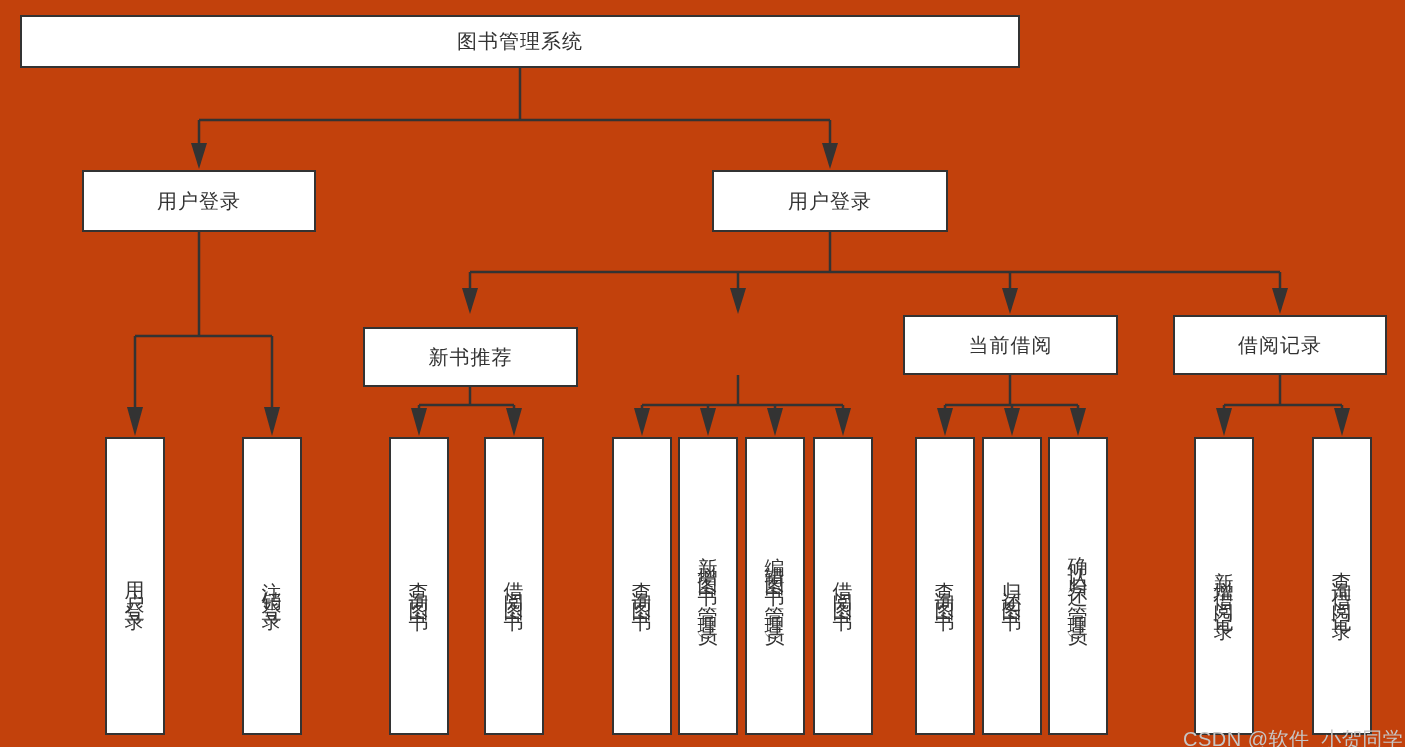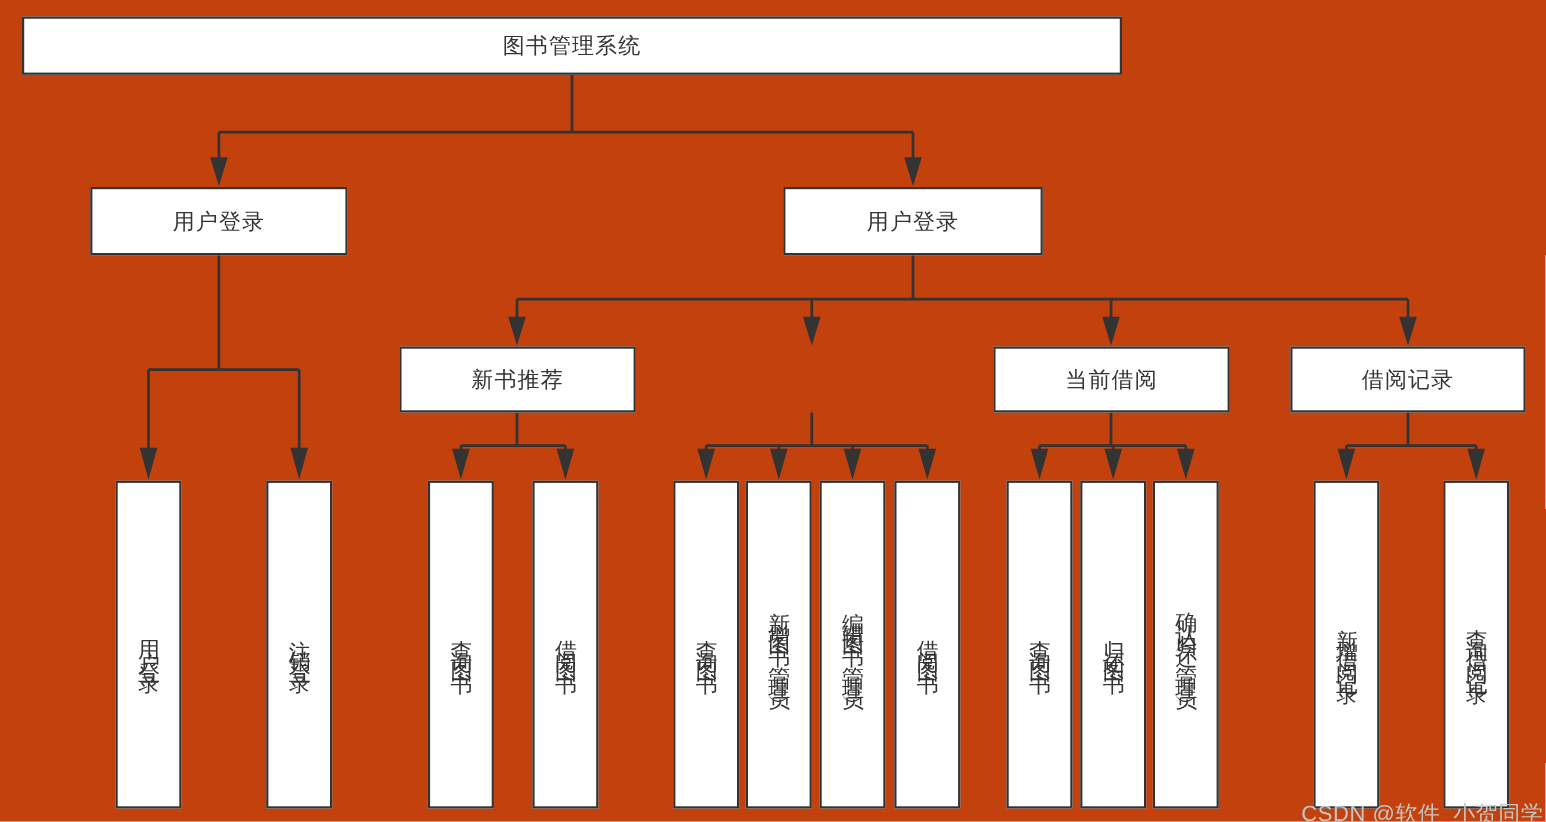--- a/index.html
+++ b/index.html
@@ -106,21 +106,21 @@
     <span class="hlabel">图书管理系统</span>
   </div>
 
   <div class="node" style="left:82px;top:170px;width:234px;height:62px;">
     <span class="hlabel">用户登录</span>
   </div>
   <div class="node" style="left:712px;top:170px;width:236px;height:62px;">
     <span class="hlabel">用户登录</span>
   </div>
 
-  <div class="node" style="left:363px;top:315px;width:215px;height:60px;align-items:center;">
+  <div class="node" style="left:363px;top:327px;width:215px;height:60px;align-items:center;">
     <span class="hlabel">新书推荐</span>
   </div>
   <div class="node" style="left:1173px;top:315px;width:214px;height:60px;">
     <span class="hlabel">借阅记录</span>
   </div>
   <div class="node" style="left:903px;top:315px;width:215px;height:60px;">
     <span class="hlabel">当前借阅</span>
   </div>
 
   <div class="leaf" style="left:105px;">

